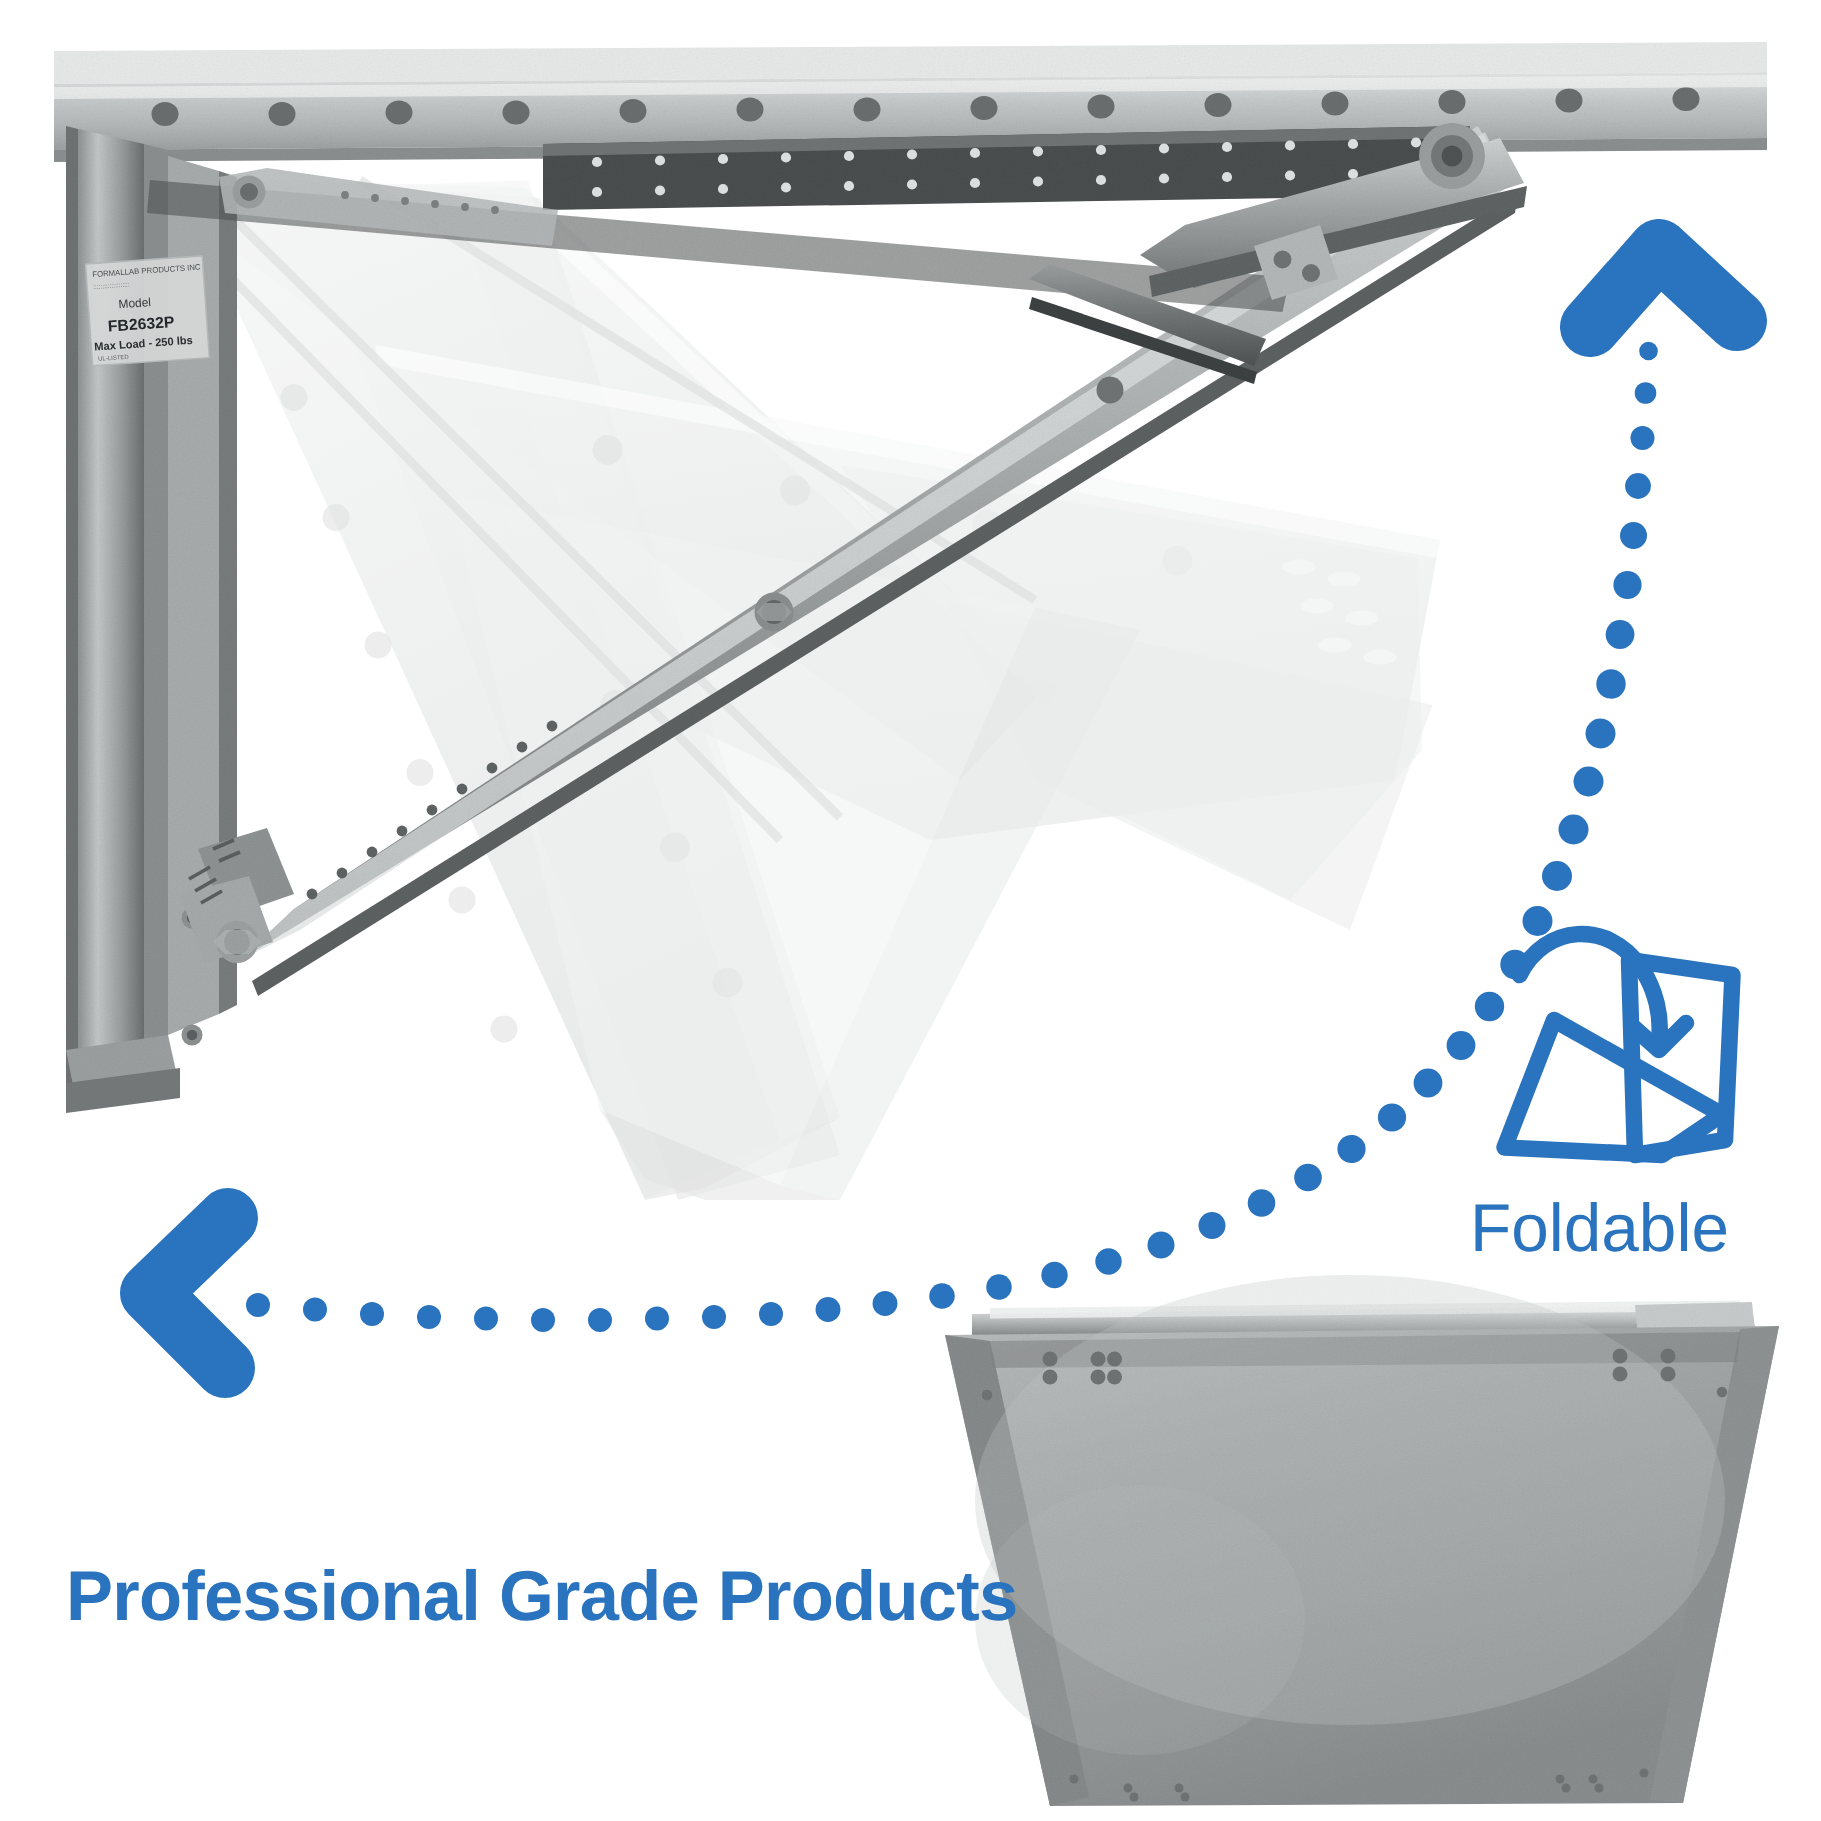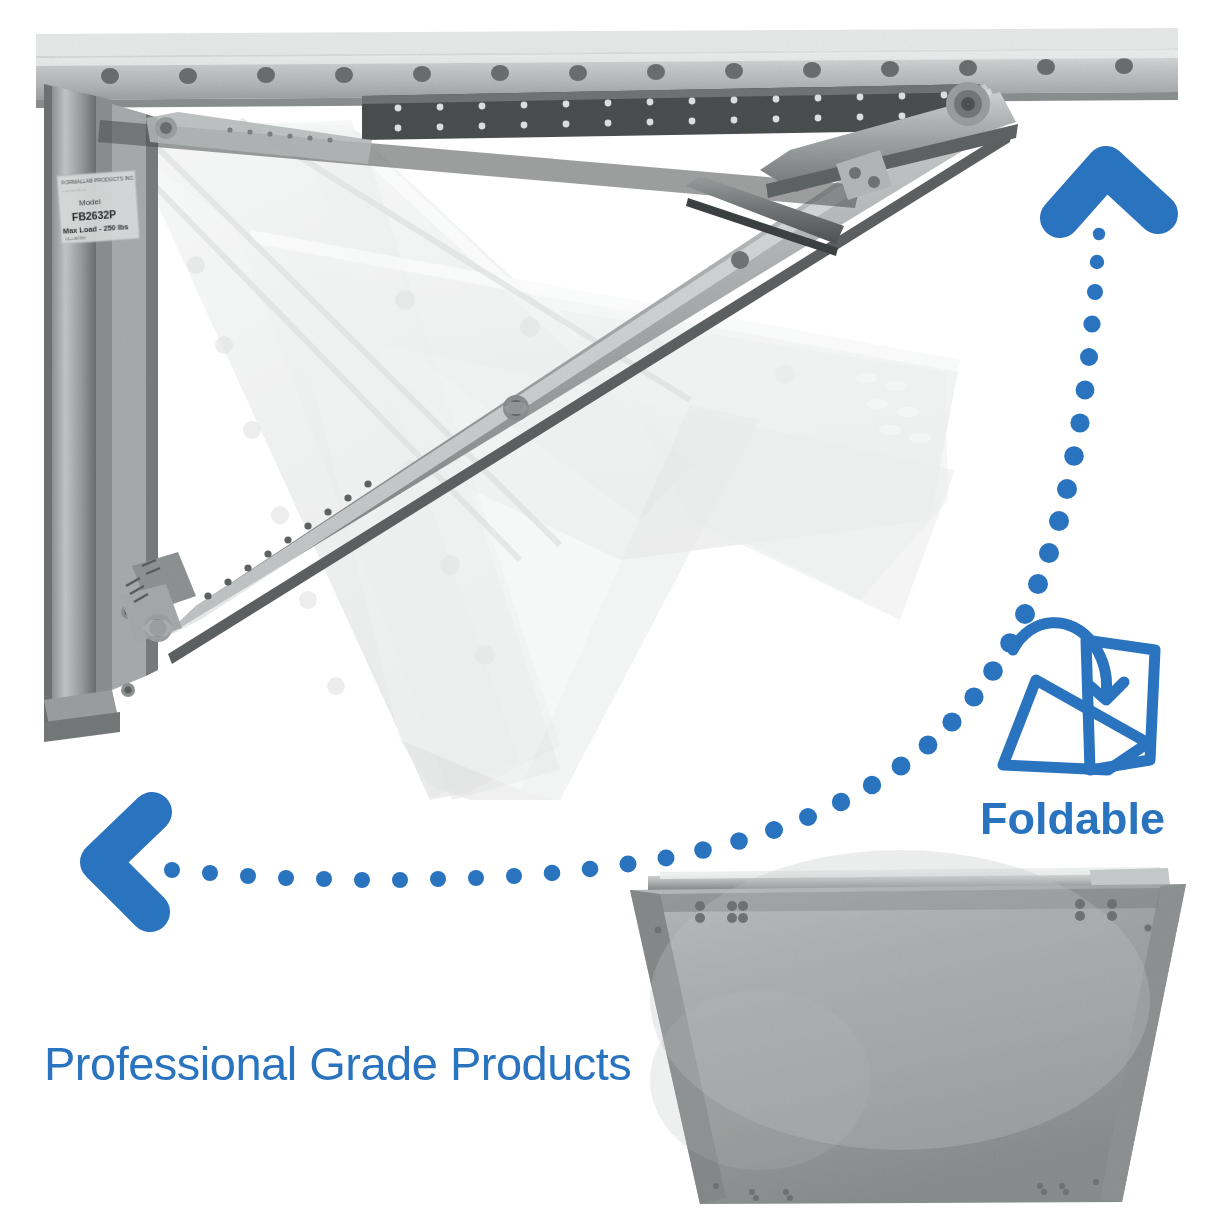--- a/index.html
+++ b/index.html
@@ -12,31 +12,31 @@
   #stage {
     position: relative;
     width: 1214px; height: 1214px;
     background: #ffffff;
   }
   #artwork { position: absolute; inset: 0; width: 1214px; height: 1214px; }
   .txt-professional {
     position: absolute;
     left: 44px; top: 1036px;
     font-size: 47px;
-    font-weight: normal;
+    font-weight: bold;
     letter-spacing: -0.5px;
     color: #2A73BE;
     white-space: nowrap;
     text-align: center;
   }
   .txt-foldable {
     position: absolute;
     left: 980px; top: 793px;
     font-size: 45px;
-    font-weight: bold;
+    font-weight: normal;
     letter-spacing: 0px;
     color: #2A73BE;
     white-space: nowrap;
   }
 </style>
 </head>
 <body>
 
 <div id="stage">
 

